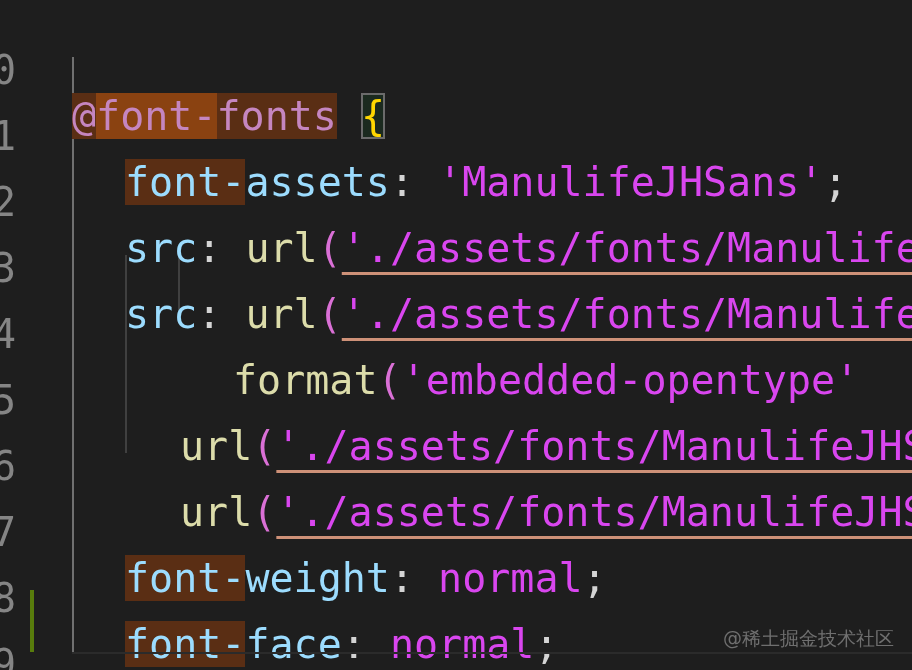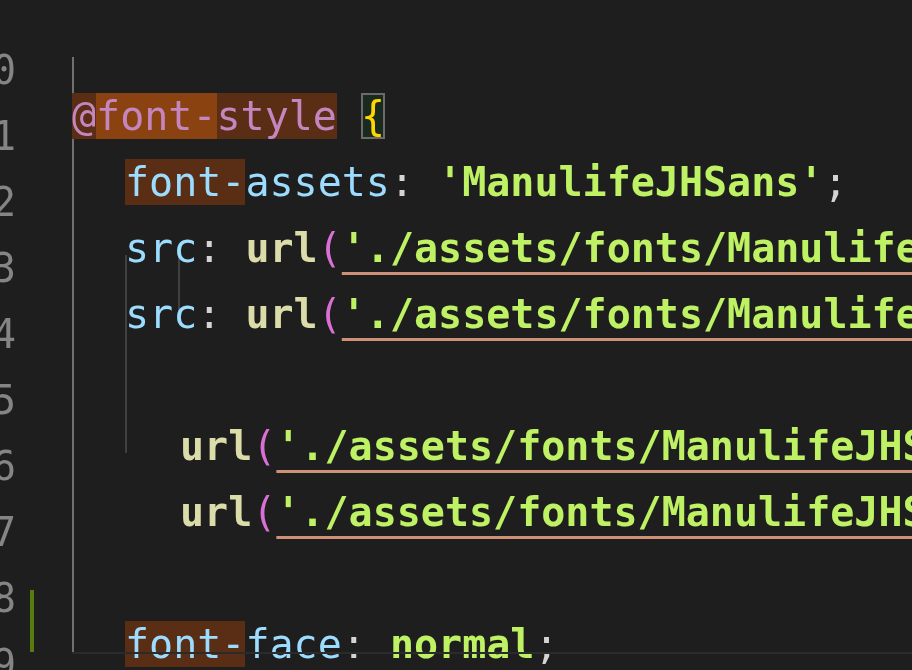--- a/index.html
+++ b/index.html
@@ -33,22 +33,22 @@
   }
   .code {
     position: absolute;
     left: 72px;
     line-height: 66px;
     white-space: pre;
   }
   .kw-at { color: #c586c0; }
   .prop { color: #9cdcfe; }
   .punc { color: #d4d4d4; }
-  .str { color: #bef264; font-weight: bold; }
-  .fn { color: #dcdcaa; font-weight: bold; }
+  .str { color: #d946ef; }
+  .fn { color: #dcdcaa; }
   .paren { color: #da70d6; }
   .brace { color: #ffd700; }
   .link { text-decoration: underline; text-decoration-color: #ce9178; text-underline-offset: 10px; text-decoration-thickness: 3px; }
   .hl-dark { background: #5a2e14; }
   .hl-bright { background: #8a4211; }
   .brace-box { outline: 2px solid #6b6b6b; outline-offset: -2px; background: #1b2a1f; }
   .indent-guide {
     position: absolute;
     width: 2px;
     background: #404040;
@@ -82,66 +82,69 @@
 <div class="editor">
 
   <div class="indent-guide active" style="left:72px; top:57px; height:595px;"></div>
   <div class="indent-guide" style="left:125px; top:255px; height:198px;"></div>
   <div class="indent-guide" style="left:178px; top:255px; height:66px;"></div>
 
   <div class="git-added" style="top:590px; height:62px;"></div>
 
   <div class="line" style="top:-9px;">
     <span class="ln">0</span>
-    <span class="code"><span class="kw-at hl-dark">@</span><span class="kw-at hl-bright">font-</span><span class="kw-at hl-dark">style</span><span class="punc"> </span><span class="brace brace-box">{</span></span>
+    <span class="code"><span class="kw-at hl-dark">@</span><span class="kw-at hl-bright">font-</span><span class="kw-at hl-dark">fonts</span><span class="punc"> </span><span class="brace brace-box">{</span></span>
   </div>
 
   <div class="line" style="top:57px;">
     <span class="ln">1</span>
     <span class="code" style="left:125px;"><span class="prop hl-dark">font-</span><span class="prop">assets</span><span class="punc">: </span><span class="str">'ManulifeJHSans'</span><span class="punc">;</span></span>
   </div>
 
   <div class="line" style="top:123px;">
     <span class="ln">2</span>
     <span class="code" style="left:125px;"><span class="prop">src</span><span class="punc">: </span><span class="fn">url</span><span class="paren">(</span><span class="str link">'./assets/fonts/ManulifeJHSans.eot'</span></span>
   </div>
 
   <div class="line" style="top:189px;">
     <span class="ln">3</span>
     <span class="code" style="left:125px;"><span class="prop">src</span><span class="punc">: </span><span class="fn">url</span><span class="paren">(</span><span class="str link">'./assets/fonts/ManulifeJHSans.eot?#iefix')</span></span>
   </div>
 
   <div class="line" style="top:255px;">
     <span class="ln">4</span>
+    <span class="code" style="left:233px;"><span class="fn">format</span><span class="paren">(</span><span class="str">'embedded-opentype'</span></span>
   </div>
 
   <div class="line" style="top:321px;">
     <span class="ln">5</span>
     <span class="code" style="left:180px;"><span class="fn">url</span><span class="paren">(</span><span class="str link">'./assets/fonts/ManulifeJHSans.woff')</span></span>
   </div>
 
   <div class="line" style="top:387px;">
     <span class="ln">6</span>
     <span class="code" style="left:180px;"><span class="fn">url</span><span class="paren">(</span><span class="str link">'./assets/fonts/ManulifeJHSans.ttf')</span></span>
   </div>
 
   <div class="line" style="top:453px;">
     <span class="ln">7</span>
+    <span class="code" style="left:125px;"><span class="prop hl-dark">font-</span><span class="prop">weight</span><span class="punc">: </span><span class="str">normal</span><span class="punc">;</span></span>
   </div>
 
   <div class="line" style="top:519px;">
     <span class="ln">8</span>
     <span class="code" style="left:125px;"><span class="prop hl-dark">font-</span><span class="prop">face</span><span class="punc">: </span><span class="str">normal</span><span class="punc">;</span></span>
   </div>
 
   <div class="line" style="top:585px;">
     <span class="ln">9</span>
     
   </div>
 
   <div class="sticky-sep"></div>
 
   <div class="line" style="top:651px;">
     
     
   </div>
 
+  <div class="watermark">@稀土掘金技术社区</div>
 </div>
 
 </body></html>

